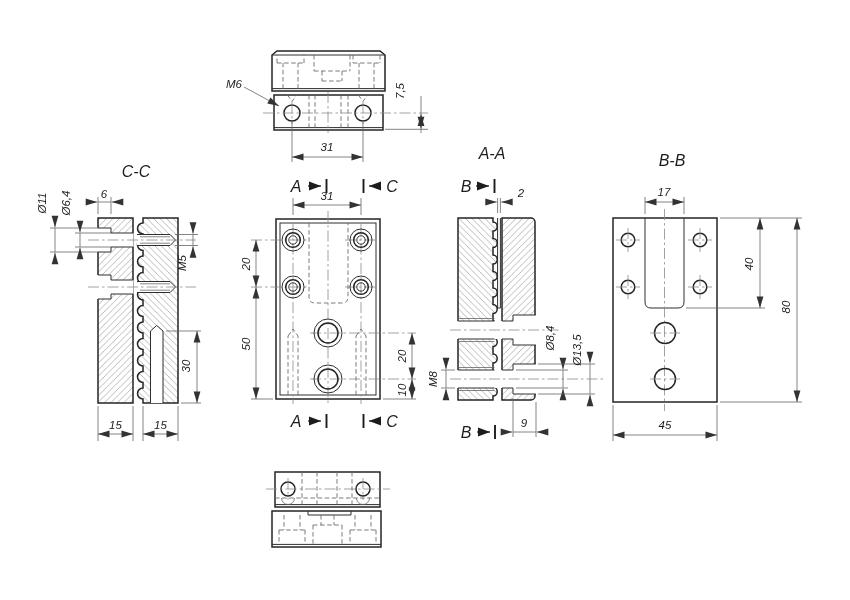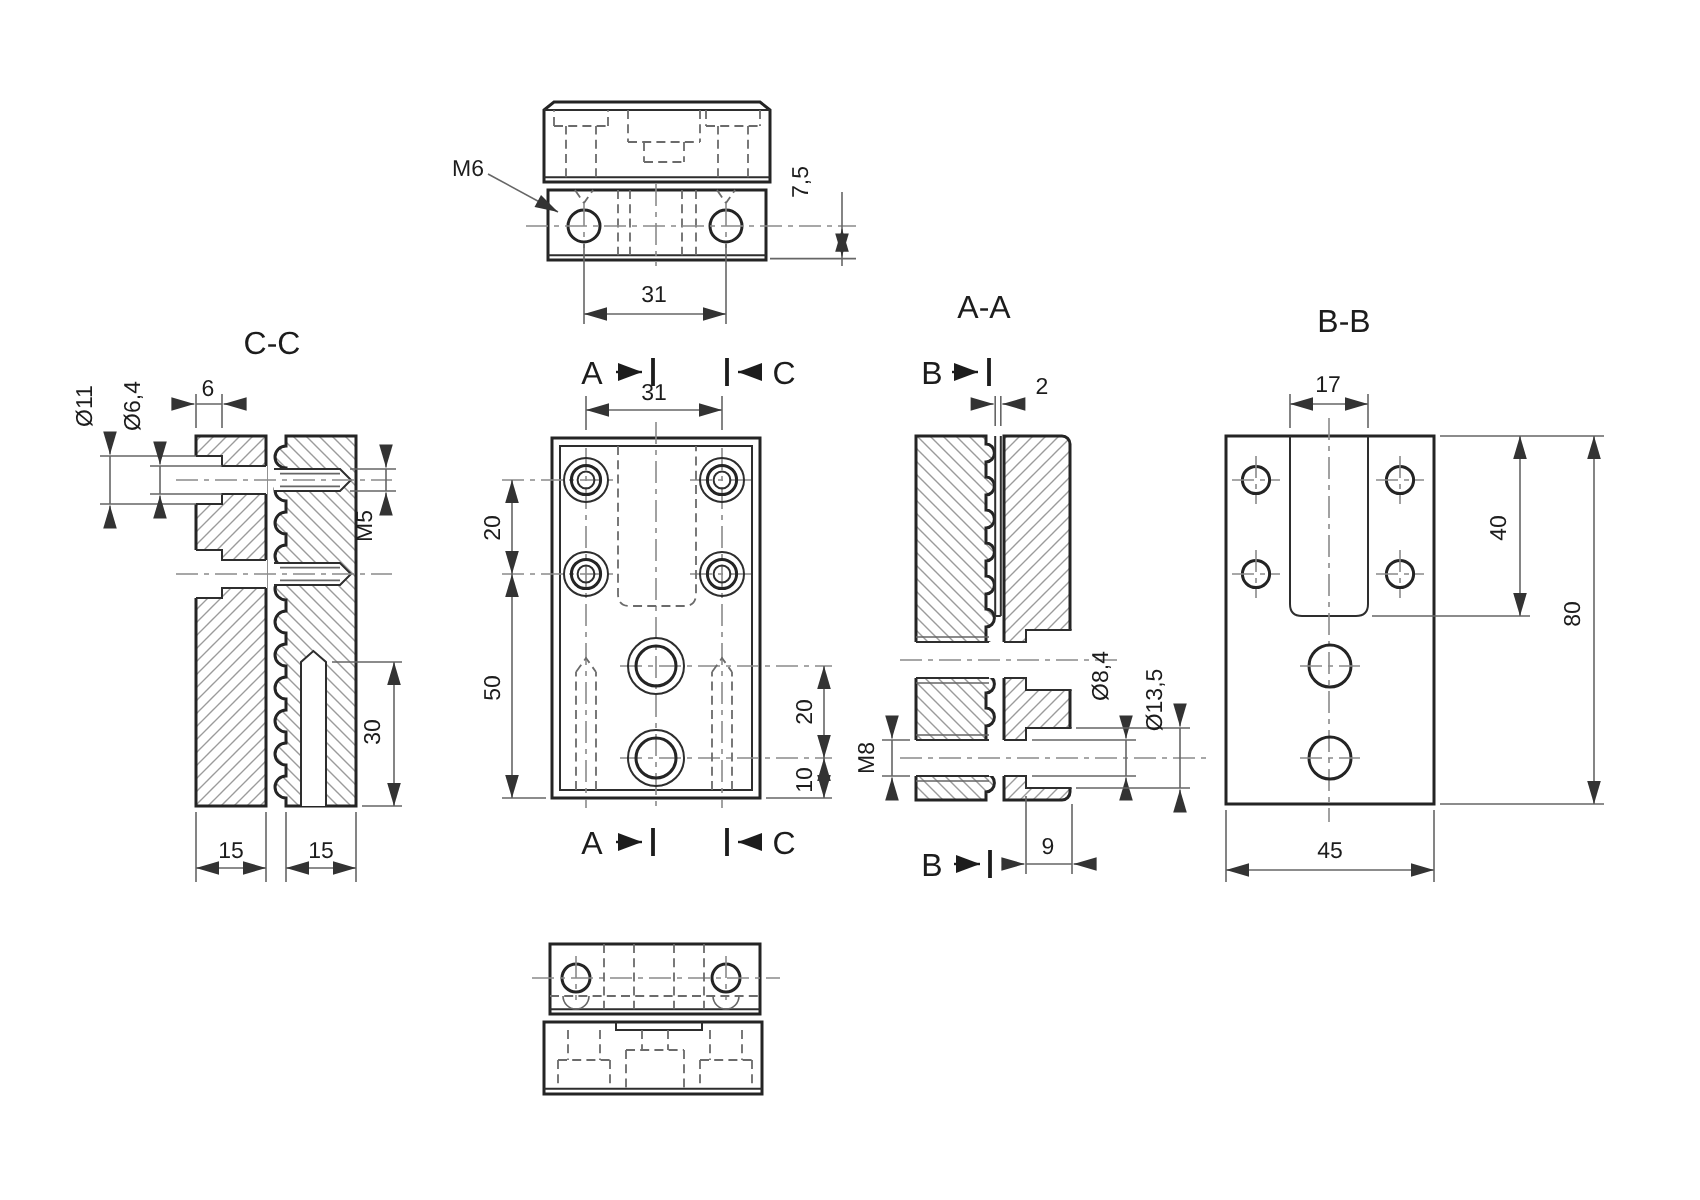--- a/index.html
+++ b/index.html
@@ -1,16 +1,16 @@
 <!DOCTYPE html>
 <html><head>
 <meta charset="utf-8">
 <style>
   html,body{margin:0;padding:0;background:#ffffff;}
-  .stage{width:850px;height:600px;background:#ffffff;position:relative;overflow:hidden;}
+  .stage{width:850px;height:600px;background:#ffffff;position:relative;overflow:hidden;font-style:italic;}
   svg{display:block;}
   text{font-family:"Liberation Sans","DejaVu Sans",sans-serif;fill:#1c1c1c;}
   .d{font-size:11.5px;}
   .t{font-size:16px;}
   .ol{fill:none;stroke:#242424;stroke-width:1.5;}
   .ol2{fill:none;stroke:#2e2e2e;stroke-width:1;}
   .thin{fill:none;stroke:#666666;stroke-width:0.8;}
   .cl{fill:none;stroke:#8a8a8a;stroke-width:0.8;stroke-dasharray:11,3,2.5,3;}
   .hid{fill:none;stroke:#6b6b6b;stroke-width:0.9;stroke-dasharray:4.5,2.6;}
   .wf{fill:#ffffff;stroke:none;}

